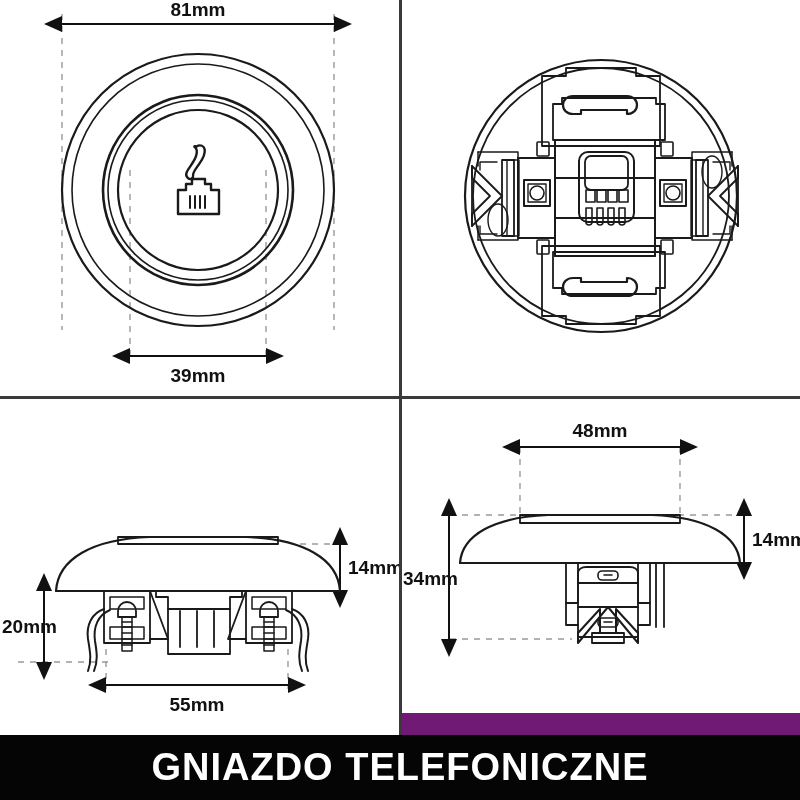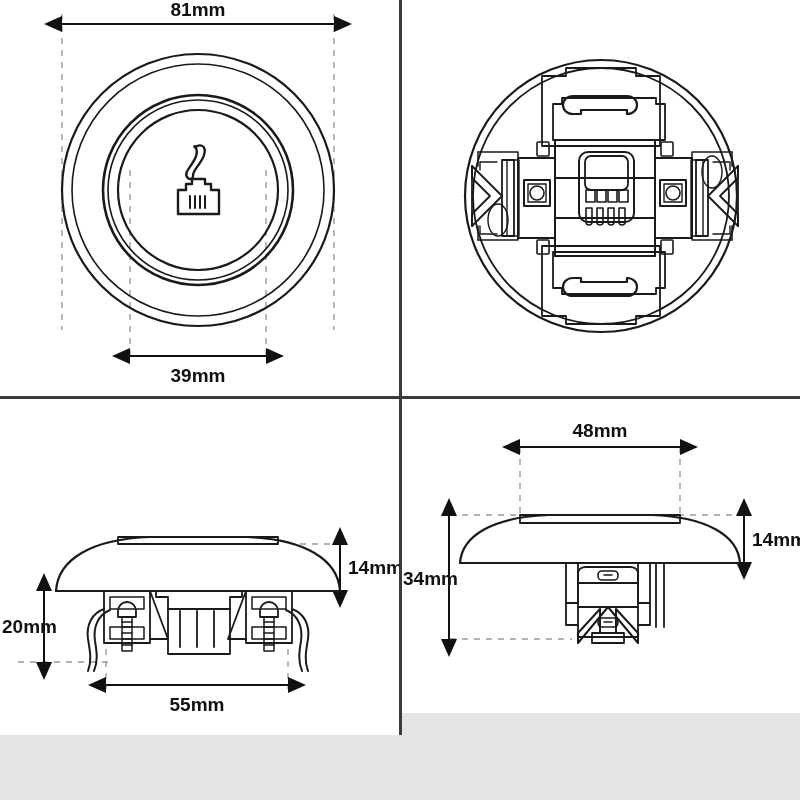--- a/index.html
+++ b/index.html
@@ -1,17 +1,17 @@
 <!DOCTYPE html>
 <html><head>
 <meta charset="utf-8">
 <style>
   html,body{margin:0;padding:0;background:#ffffff;}
   body{width:800px;height:800px;overflow:hidden;font-family:"Liberation Sans",sans-serif;}
-  #stage{position:relative;width:800px;height:800px;background:#e5e5e5;}
+  #stage{position:relative;width:800px;height:800px;background:#701a75;}
   .panel{position:absolute;background:#ffffff;overflow:hidden;}
   #p-tl{left:0;top:0;width:400px;height:396px;}
   #p-tr{left:402px;top:0;width:398px;height:396px;}
   #p-bl{left:0;top:399px;width:400px;height:336px;}
   #p-br{left:402px;top:377px;width:398px;height:336px;}
   .divider{position:absolute;background:#3a3a3a;}
   #div-h{left:0;top:396px;width:800px;height:3px;}
   #div-v{left:399px;top:0;width:3px;height:735px;}
   #banner{position:absolute;left:0;top:735px;width:800px;height:65px;background:#050505;
           display:flex;align-items:center;justify-content:center;}
@@ -333,14 +333,17 @@
           <line x1="202" y1="245" x2="210" y2="245" stroke-width="1.6"></line>
           <path d="M190,256 L222,256 L222,266 L190,266 Z"></path>
         </g>
       </g>
     </svg>
   </div>
 
   <div class="divider" id="div-h"></div>
   <div class="divider" id="div-v"></div>
 
+  <div id="banner">
+    <span id="banner-text">GNIAZDO TELEFONICZNE</span>
+  </div>
 
 </div>
 
 </body></html>

